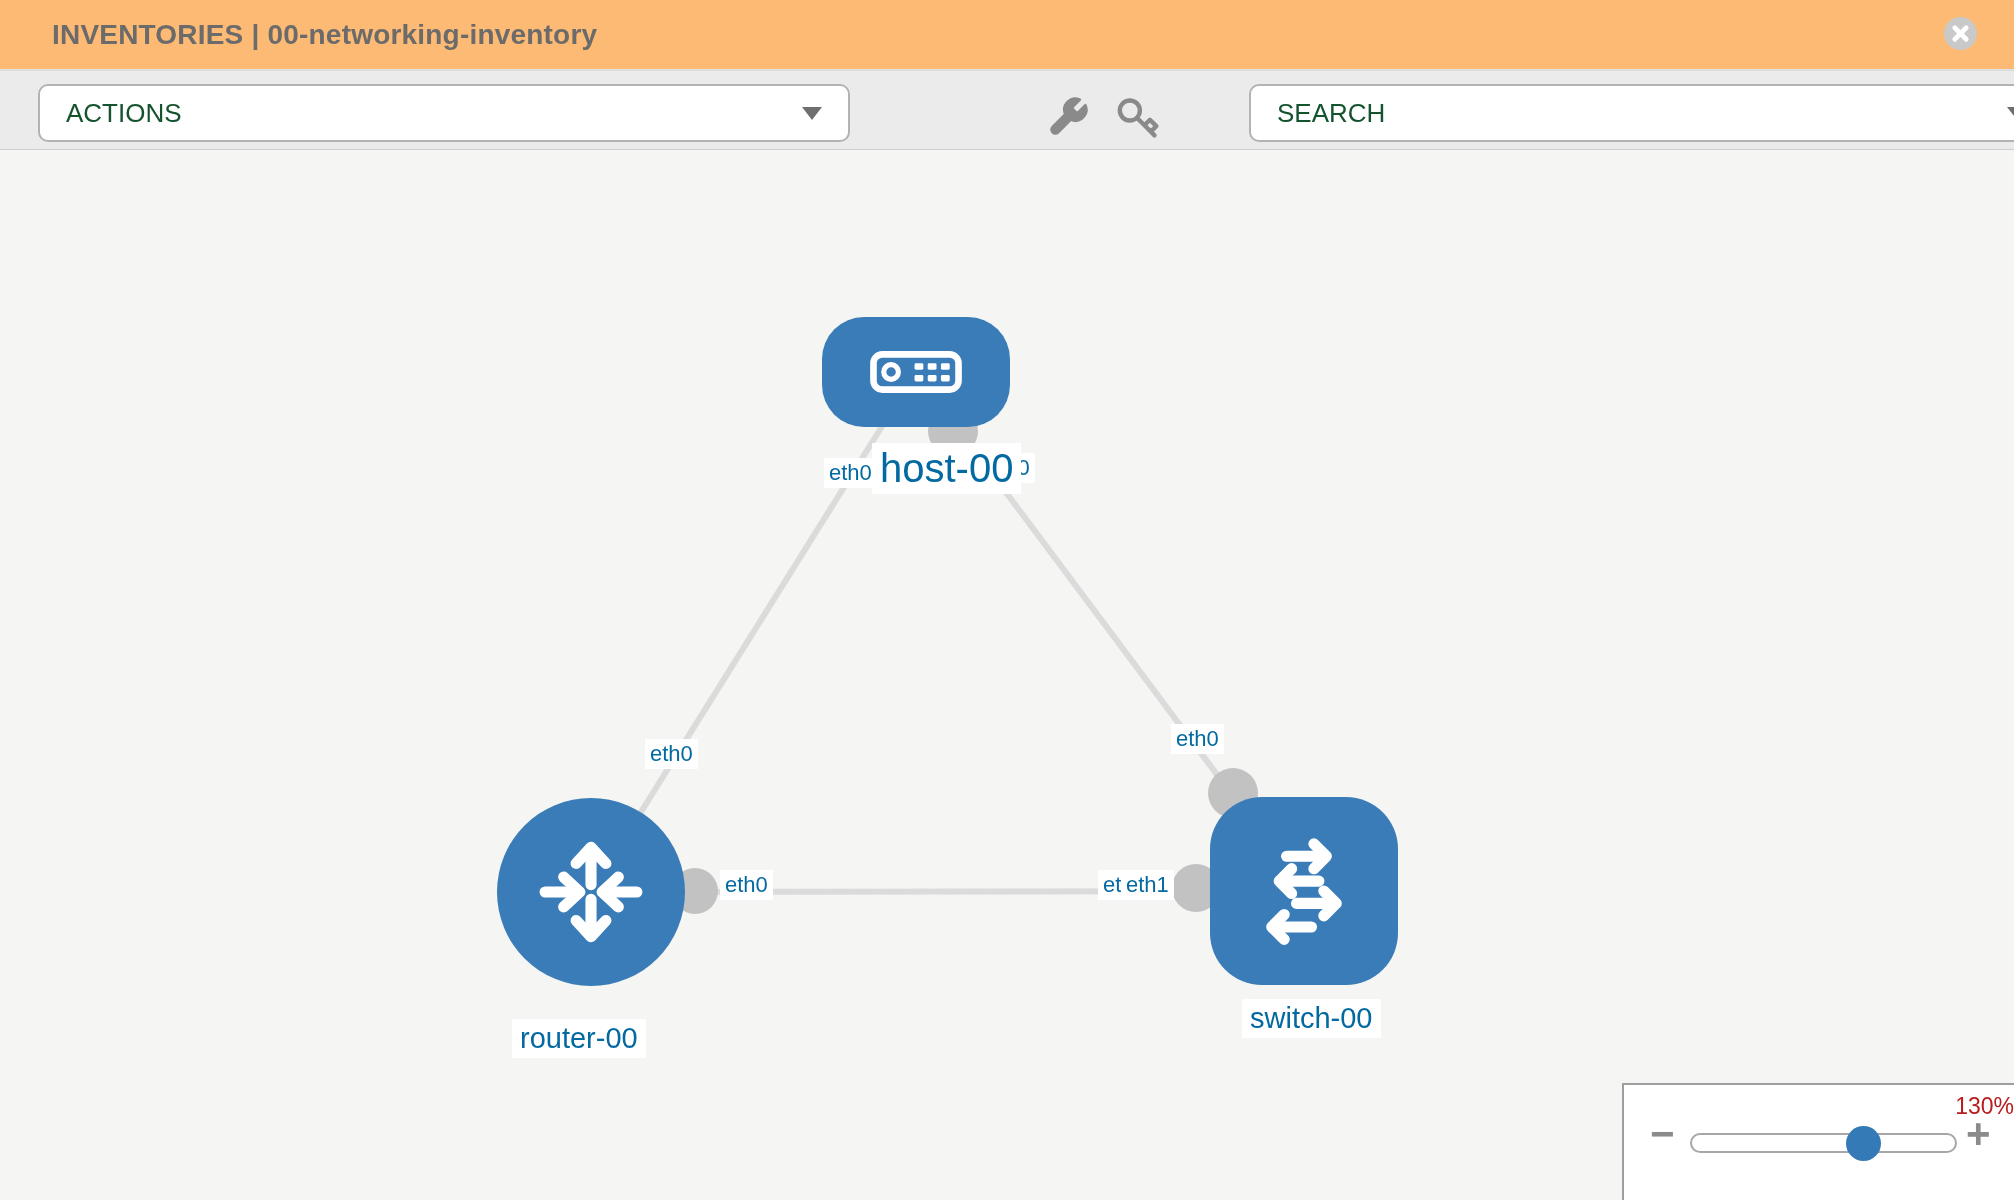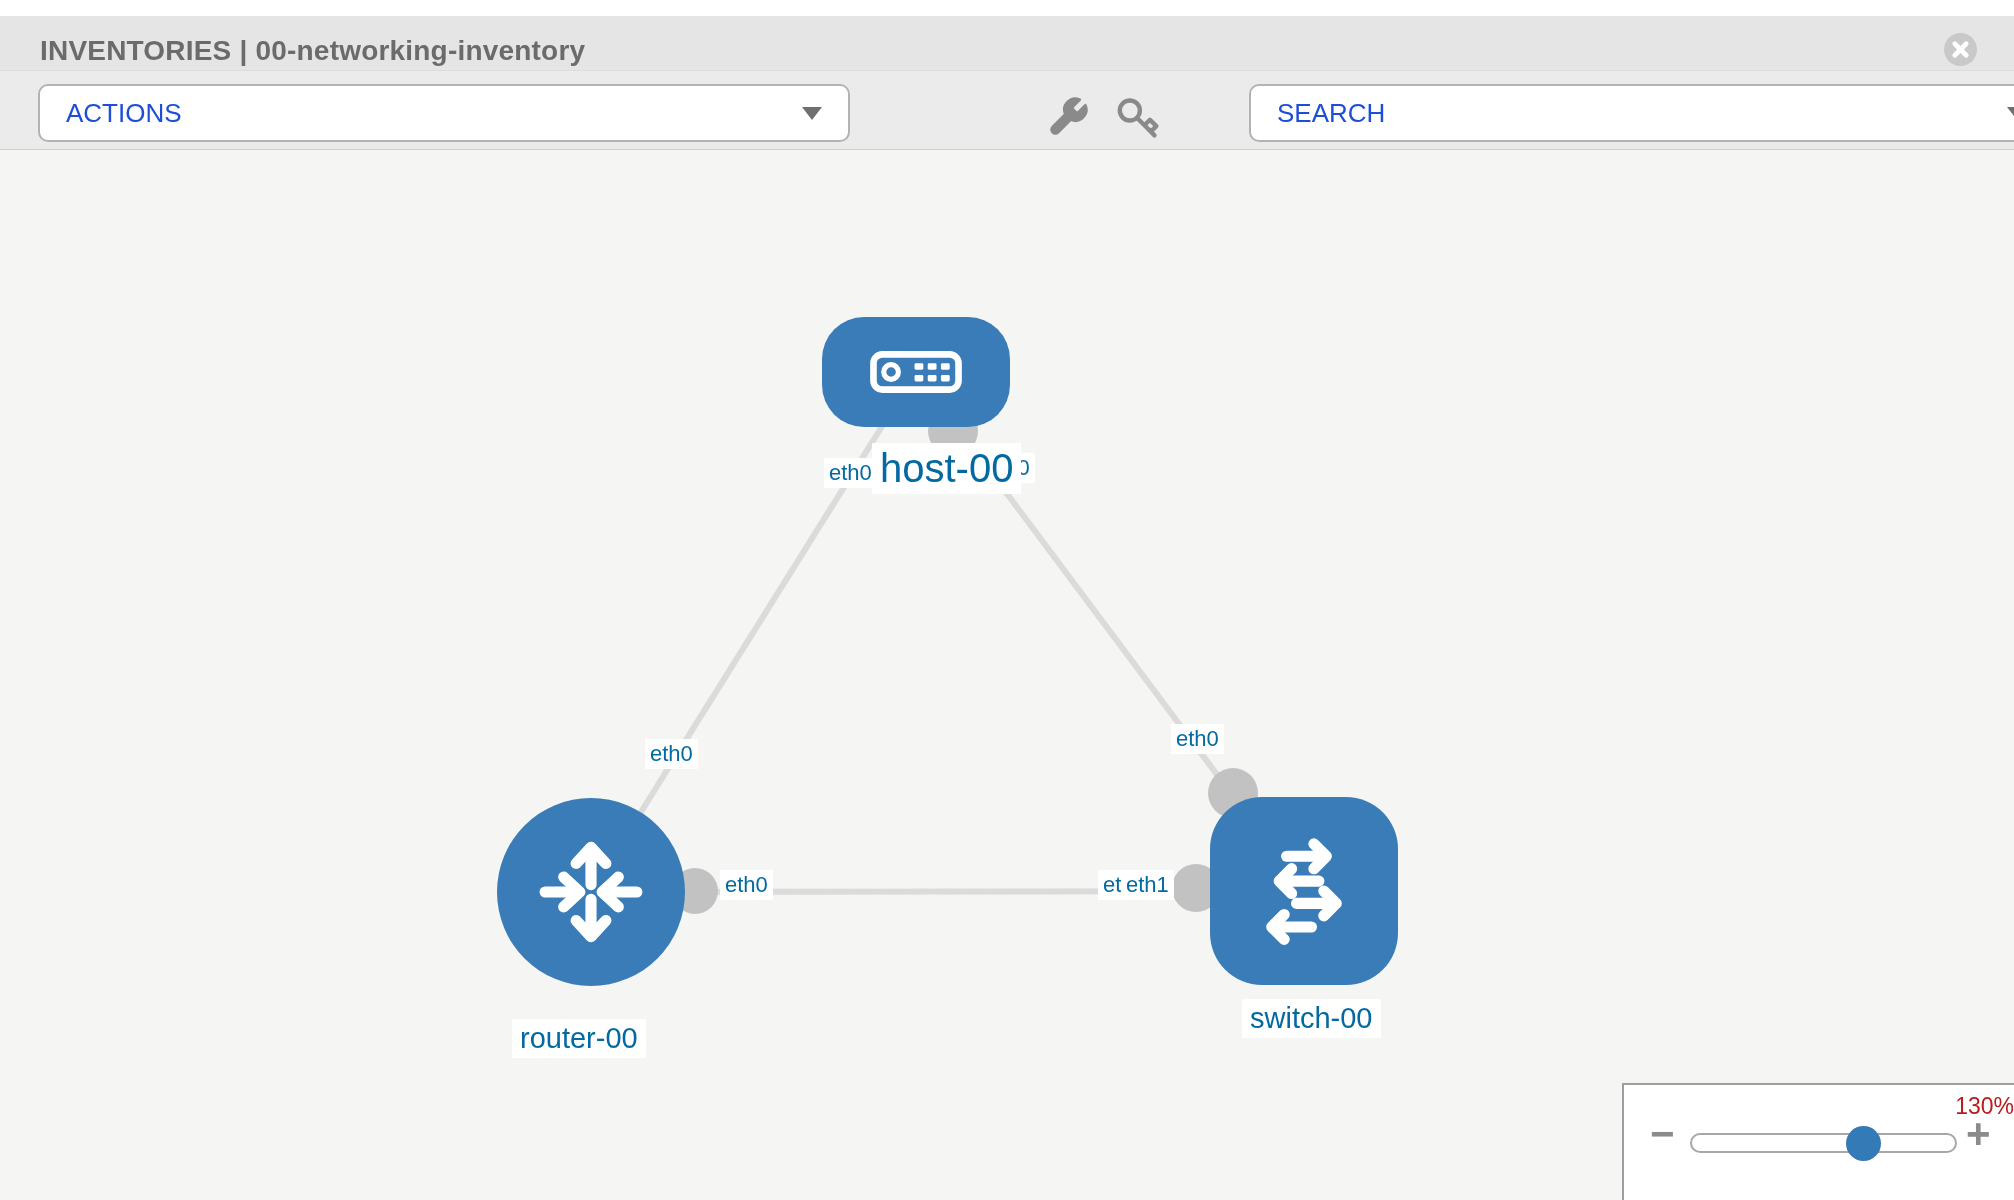--- a/index.html
+++ b/index.html
@@ -1,31 +1,31 @@
 <!DOCTYPE html>
 <html><head>
 <meta charset="utf-8">
 <style>
   * { margin:0; padding:0; box-sizing:border-box; }
   body { background:#fff; font-family:"Liberation Sans", sans-serif; }
   #app { position:relative; width:2014px; height:1200px; background:#fff; overflow:hidden; }
 
   
-  .header { position:absolute; left:0; top:16px; width:2014px; height:70px; background:#e5e5e5;
-            border-bottom:1px solid #e2e2e2; display:flex; align-items:center; }
+  .header { position:absolute; left:0; top:0; width:2014px; height:70px; background:#fdba74;
+            border-bottom:1px solid #e2e2e2; display:flex; align-items:center;padding-left:12px; }
   .header-title { margin-left:40px; font-size:28px; font-weight:bold; color:#6b6b6b; letter-spacing:0.2px; }
   .close-btn { position:absolute; left:1944px; top:17px; width:33px; height:33px; border-radius:50%;
                background:#c9c9c9; display:flex; align-items:center; justify-content:center; cursor:pointer; }
 
   
   .toolbar { position:absolute; left:0; top:70px; width:2014px; height:80px; background:#ebebeb;
              border-top:1px solid #dcdcdc; border-bottom:1px solid #cfcfcf; }
   .select-box { position:absolute; top:13px; height:58px; background:#fff; border:2px solid #b3b3b3;
                 border-radius:10px; display:flex; align-items:center; padding:0 26px; cursor:pointer; }
-  .select-box .label { font-size:26px; color:#1d4ed8; flex:1 1 auto; }
+  .select-box .label { font-size:26px; color:#14532d; flex:1 1 auto; }
   .caret { width:0; height:0; border-left:10px solid transparent; border-right:10px solid transparent;
            border-top:13px solid #6f6f6f; }
   .actions-box { left:38px; width:812px; }
   .search-box  { left:1249px; width:806px; }
   .tool-icon { position:absolute; top:24px; width:44px; height:44px; cursor:pointer; }
   .wrench-pos { left:1046px; }
   .key-pos    { left:1116px; }
 
   
   .canvas { position:absolute; left:0; top:150px; width:2014px; height:1050px; background:#f5f5f3; }

